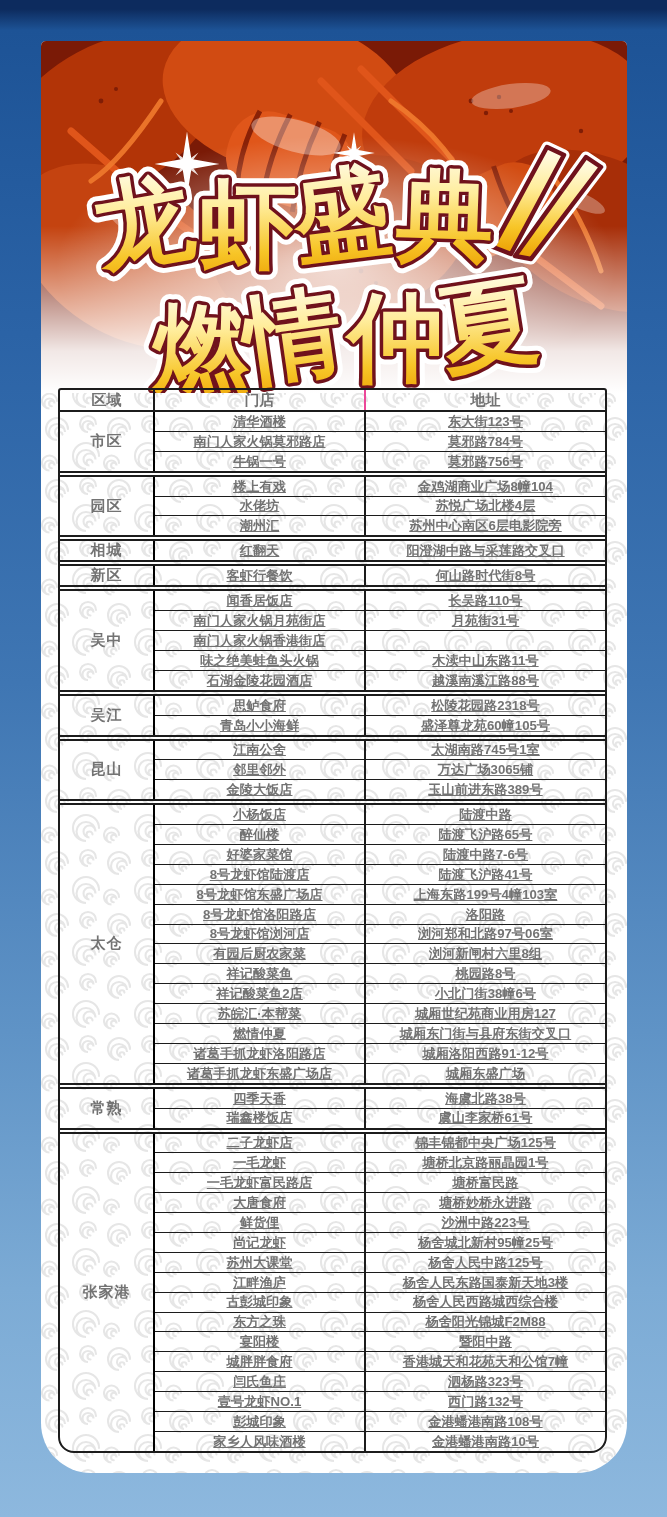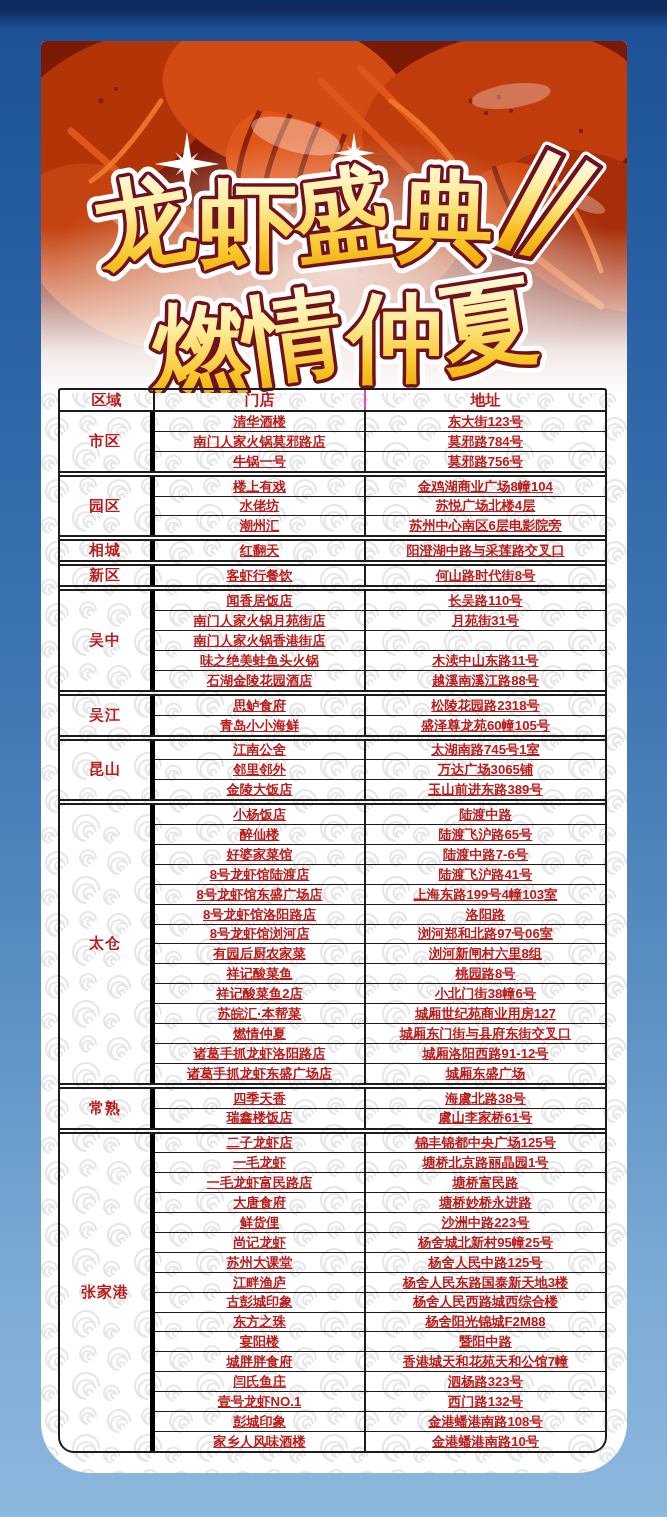--- a/index.html
+++ b/index.html
@@ -11,33 +11,33 @@
   .card{
     position:absolute;left:41px;top:41px;width:586px;height:1432px;
     background:#ffffff;border-radius:5px 5px 50px 50px;overflow:hidden;
   }
   .swirl{position:absolute;left:0;top:0;width:586px;height:1432px;opacity:.62;}
   .photo{position:absolute;left:0;top:0;width:586px;height:352px;}
   
   .tablewrap{
     position:absolute;left:17px;top:347px;width:549px;
     border:2.5px solid #1c1c1c;border-radius:3px 3px 16px 16px;
-    box-sizing:border-box;color:#b91c1c;
+    box-sizing:border-box;color:#737373;
   }
   .thead{display:flex;height:20px;border-bottom:2px solid #1c1c1c;font-weight:700;font-size:15px;}
   .thead .hc{display:flex;align-items:center;justify-content:center;box-sizing:border-box;}
   .hc.c1{width:95px;border-right:2px solid #1c1c1c;}
   .hc.c2{width:211px;border-right:2px solid #ec4899;}
   .hc.c3{flex:1;}
   .group{display:flex;}
   .group + .group{margin-top:2px;border-top:2px solid #1c1c1c;}
   .group{border-bottom:2px solid #1c1c1c;}
   .group:last-child{border-bottom:none;}
   .region{
-    width:95px;border-right:5px solid #000000;box-sizing:border-box;
+    width:95px;border-right:2px solid #000000;box-sizing:border-box;
     display:flex;align-items:center;justify-content:center;
     font-weight:700;font-size:15px;letter-spacing:1px;
   }
   .rows{flex:1;display:flex;flex-direction:column;}
   .row{display:flex;height:18.9px;text-decoration:underline;}
   .row + .row{border-top:1px solid #1c1c1c;}
   .cell{display:flex;align-items:center;justify-content:center;box-sizing:border-box;
     font-size:13.2px;font-weight:700;white-space:nowrap;overflow:hidden;line-height:1;}
   .cell.store{width:211px;border-right:2px solid #1c1c1c;}
   .cell.addr{flex:1;}

